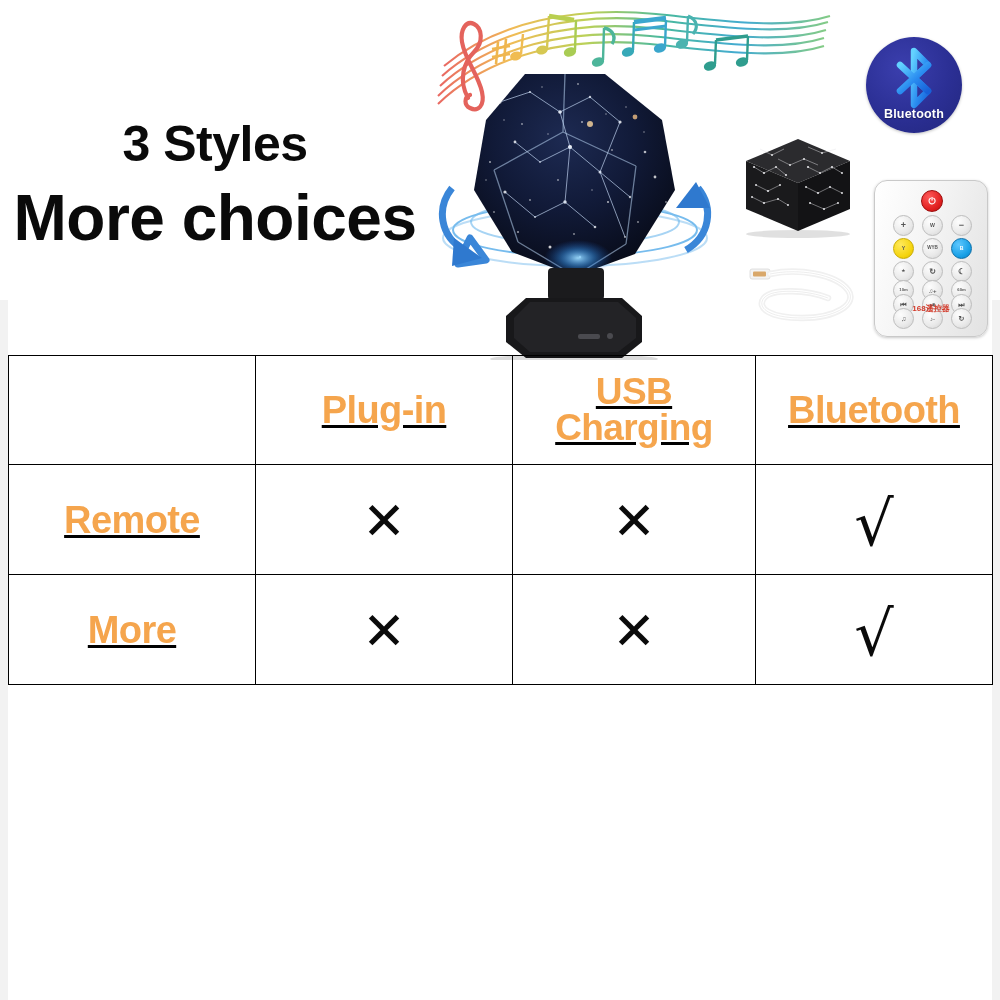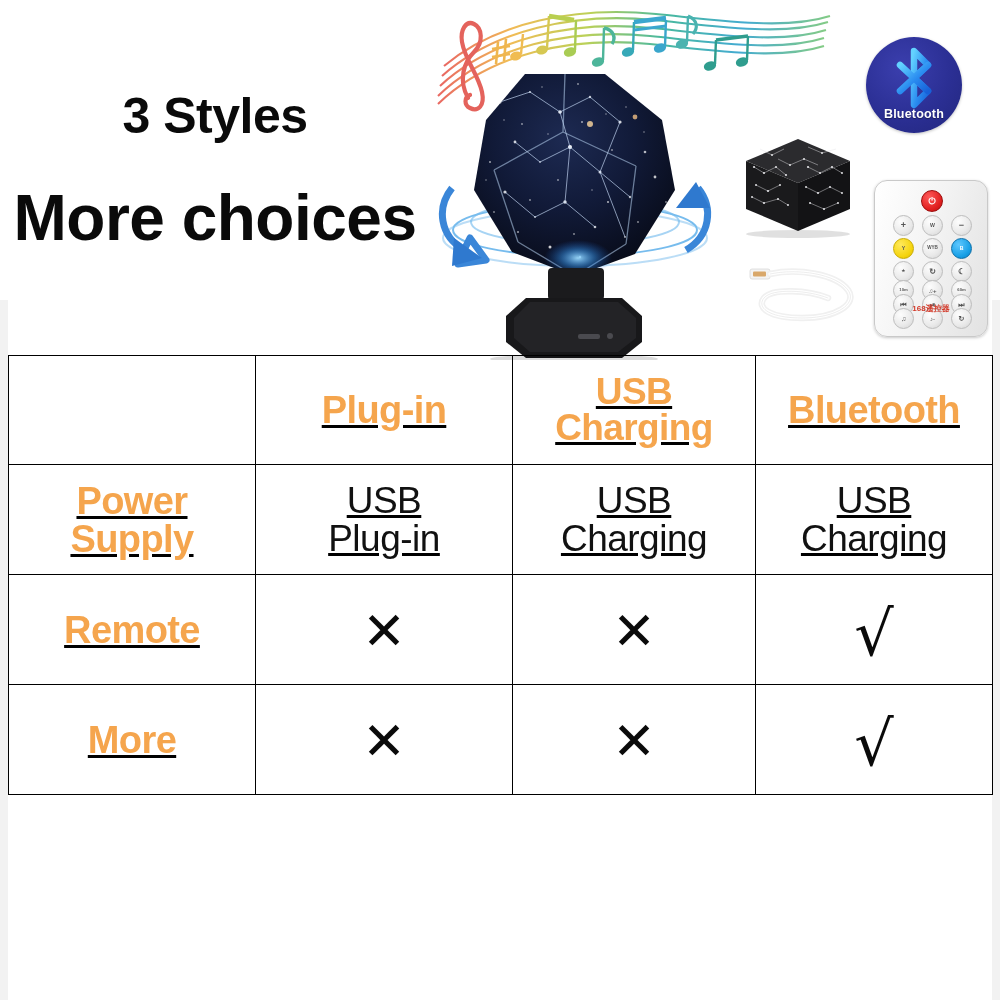--- a/index.html
+++ b/index.html
@@ -36,21 +36,21 @@
   .headline {
     position: absolute;
     left: 0;
     width: 430px;
     text-align: center;
     color: #0a0a0a;
     font-weight: bold;
     letter-spacing: -0.5px;
     line-height: 1.0;
   }
-  .headline.l1 { top: 91px; font-size: 50px; }
+  .headline.l1 { top: 119px; font-size: 50px; }
   .headline.l2 { top: 186px; font-size: 64px; }
 
   
   .music { position: absolute; left: 420px; top: -6px; width: 420px; height: 120px; }
 
   
   .lamp-wrap { position: absolute; left: 430px; top: 62px; width: 290px; height: 298px; }
 
   
   .giftbox { position: absolute; left: 738px; top: 133px; width: 120px; height: 105px; }
@@ -476,38 +476,20 @@
         </td>
         <td>
           <div class="h-orange two">USB</div>
           <div class="h-orange two">Charging</div>
         </td>
         <td>
           <div class="h-orange">Bluetooth</div>
         </td>
       </tr>
 
-      <tr class="body">
-        <td>
-          <div class="rowlabel">Power</div>
-          <div class="rowlabel">Supply</div>
-        </td>
-        <td>
-          <div class="val">USB</div>
-          <div class="val">Plug-in</div>
-        </td>
-        <td>
-          <div class="val">USB</div>
-          <div class="val">Charging</div>
-        </td>
-        <td>
-          <div class="val">USB</div>
-          <div class="val">Charging</div>
-        </td>
-      </tr>
 
 
 
       <tr class="body">
         <td>
           <div class="rowlabel">Remote</div>
         </td>
         <td>
           <span class="mark-x">✕</span>
         </td>

